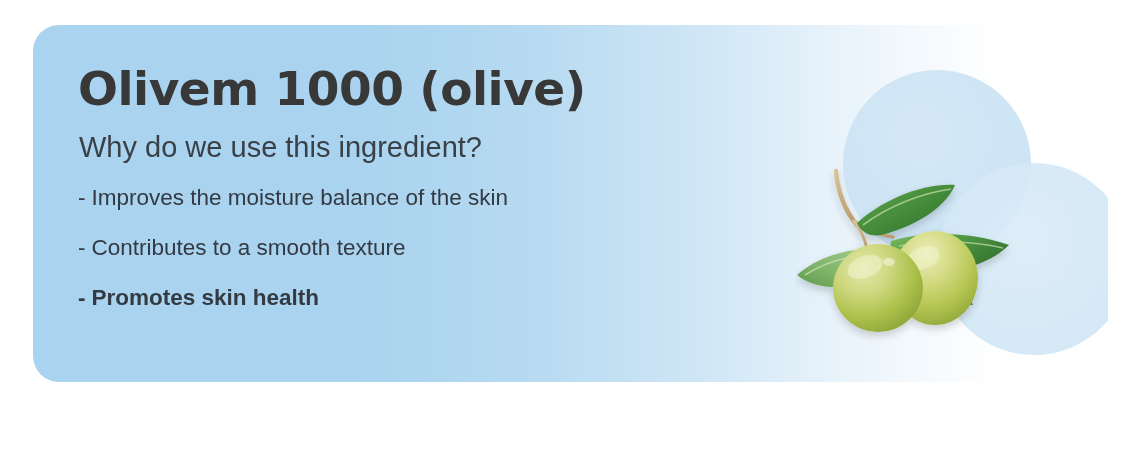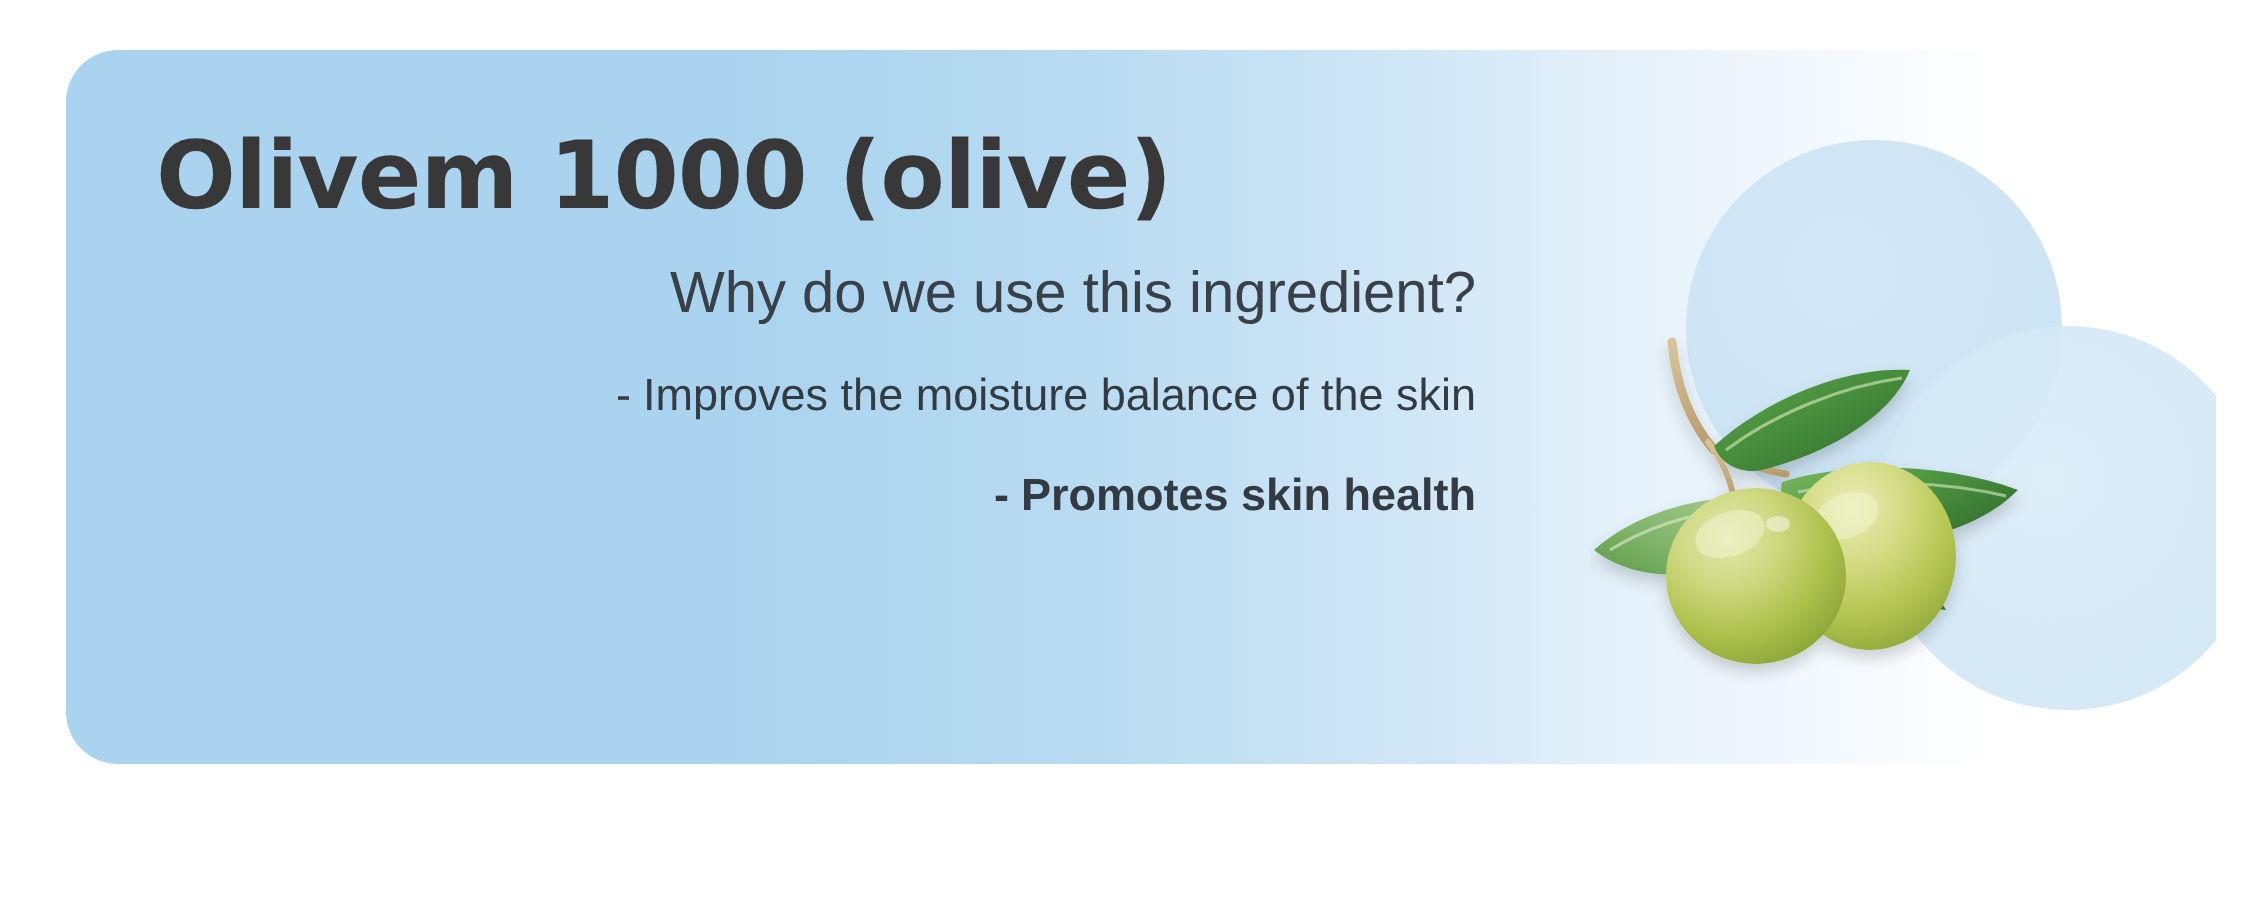--- a/index.html
+++ b/index.html
@@ -67,27 +67,25 @@
     line-height:1.18;
     font-family:"DejaVu Sans", sans-serif;
   }
   #subtitle{
     margin:14px 0 0 1px;
     font-size:29px;
     font-weight:normal;
     color:#394048;
     line-height:1.2;
     font-family:"Liberation Sans", sans-serif;
-    text-align:right;
   }
   #benefit-list{
     list-style:none;
     margin:19px 0 4px 0;
     padding:0;
-    text-align:right;
   }
   #benefit-list li{
     font-size:22.5px;
     color:#333a42;
     line-height:1.2;
     margin-bottom:23px;
     white-space:nowrap;
     font-family:"Liberation Sans", sans-serif;
   }
   #benefit-list li:last-child{margin-bottom:0;font-weight:bold;}
@@ -110,20 +108,23 @@
   <div class="blob" id="blob-top"></div>
   <div class="blob" id="blob-bottom"></div>
 
   <div id="text-block">
     <h1 id="page-title">Olivem 1000 (olive)</h1>
     <p id="subtitle">Why do we use this ingredient?</p>
 
     <ul id="benefit-list">
       <li>
         <span class="dash">-</span><span>Improves the moisture balance of the skin</span>
+      </li>
+      <li>
+        <span class="dash">-</span><span>Contributes to a smooth texture</span>
       </li>
       <li>
         <span class="dash">-</span><span>Promotes skin health</span>
       </li>
     </ul>
   </div>
 
   <div id="olive-image">
     <svg viewBox="0 0 290 215" xmlns="http://www.w3.org/2000/svg">
       <defs>

